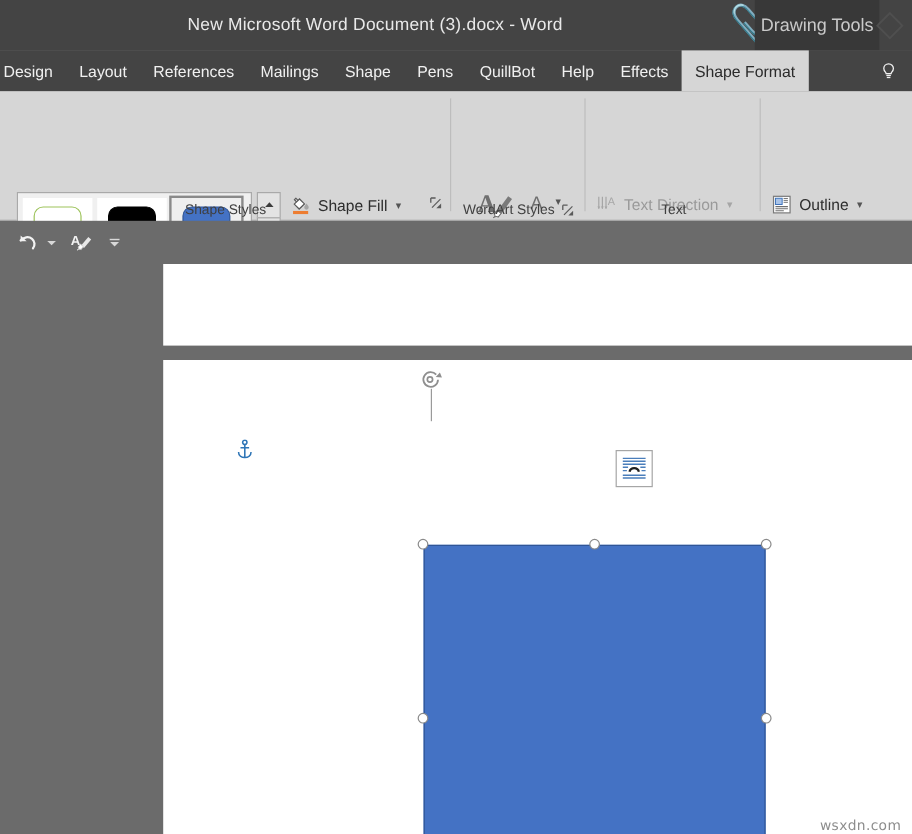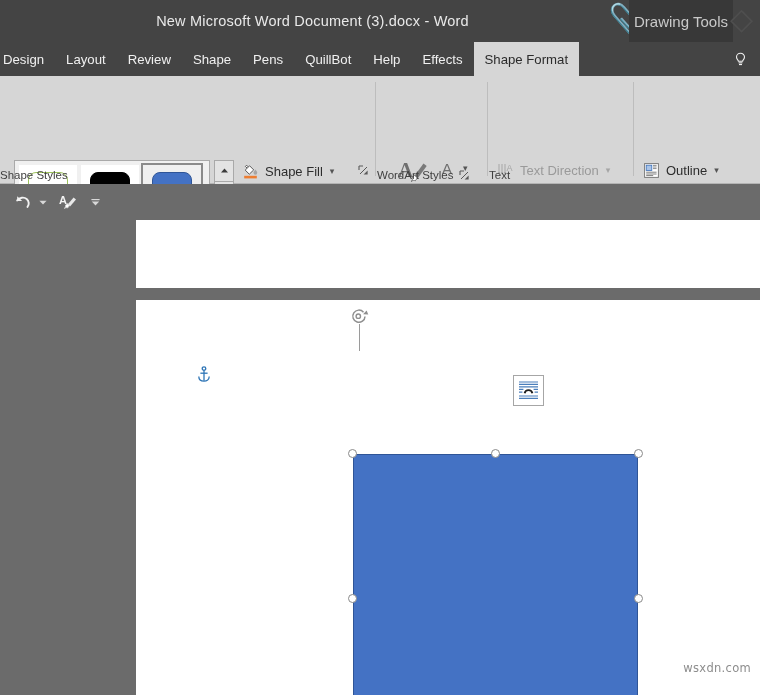--- a/index.html
+++ b/index.html
@@ -58,21 +58,21 @@
   
   .ribbon {
     position: absolute; left: 0; top: 76px; width: 760px; height: 108px;
     background: #d6d6d6;
     border-bottom: 1px solid #b4b4b4;
   }
   .rgroup { position: absolute; top: 0; height: 108px; }
   .rgroup .glabel {
     position: absolute; bottom: 3px; left: 0; width: 100%;
     text-align: center; font-size: 11.5px; color: #3f3f3f;
-    display: flex; align-items: center; justify-content: flex-start; gap: 6px;
+    display: flex; align-items: center; justify-content: center; gap: 6px;
   }
   .gsep {
     position: absolute; top: 6px; width: 1px; height: 94px; background: #bdbdbd;
   }
 
   
   .gallery {
     position: absolute; left: 14px; top: 84px; width: 196px; height: 62px;
     background: #f0f0f0; border: 1px solid #a9a9a9;
     display: flex; align-items: center; gap: 4px; padding: 4px;
@@ -150,21 +150,21 @@
     position: absolute; width: 1px; background: #9a9a9a;
   }
   .rot-handle { position: absolute; }
   .anchor { position: absolute; }
   .layoutopt {
     position: absolute; left: 513px; top: 155px; width: 31px; height: 31px;
     background: #ffffff; border: 1px solid #a6a6a6;
     display: flex; align-items: center; justify-content: center;
   }
   .watermark {
-    position: absolute; right: 9px; bottom: 20px;
+    position: absolute; right: 9px; bottom: 0;
     color: #8d8d8d; font-size: 11.5px; letter-spacing: .3px;
     font-family: "DejaVu Sans", sans-serif;
   }
 </style>
 </head>
 <body>
 
 <div id="app">
 
   <div class="titlebar">
@@ -173,21 +173,22 @@
     <div class="ctx-banner">Drawing Tools</div>
     <div class="tb-right-deco">
       <div class="wm-clip" style="left:-3px; top:1px; font-size:30px; color:#4f4f4f;">◇</div>
     </div>
   </div>
 
   <div class="tabstrip">
     <div class="tabs" id="tabs-host">
         <div class="tab">Design</div>
         <div class="tab">Layout</div>
-        <div class="tab">Review</div>
+        <div class="tab">References</div>
+        <div class="tab">Mailings</div>
         <div class="tab">Shape</div>
         <div class="tab">Pens</div>
         <div class="tab">QuillBot</div>
         <div class="tab">Help</div>
         <div class="tab">Effects</div>
         <div class="tab active">Shape Format</div>
       </div>
     <div class="tellme">
       <svg class="ico" width="17" height="17" viewBox="0 0 17 17">
         <path d="M8.5 2.2c-2.3 0-4 1.7-4 3.8 0 1.5.8 2.4 1.4 3.1.35.42.5.8.5 1.2h4.2c0-.4.15-.78.5-1.2.6-.7 1.4-1.6 1.4-3.1 0-2.1-1.7-3.8-4-3.8z" fill="none" stroke="#f0f0f0" stroke-width="1.1"></path>

